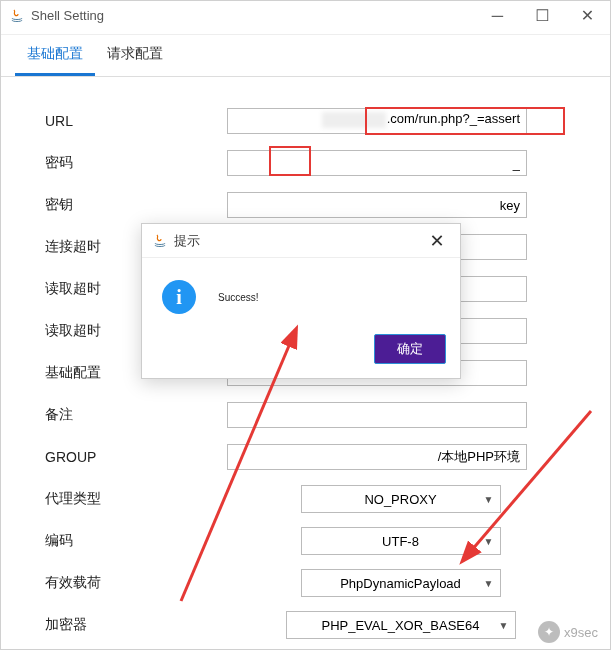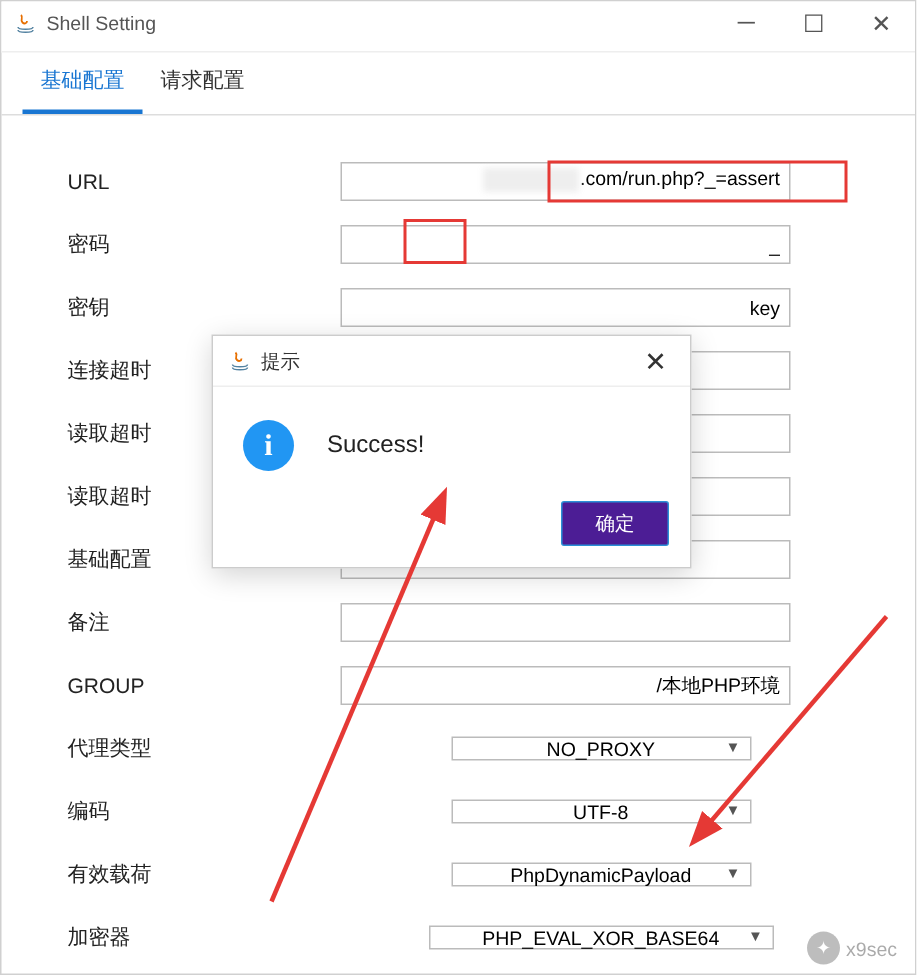--- a/index.html
+++ b/index.html
@@ -11,35 +11,35 @@
   .winbtns { display: flex; }
   .winbtn { width: 45px; height: 30px; display: flex; align-items: center; justify-content: center; font-size: 16px; color: #555; }
   .tabs { display: flex; border-bottom: 1px solid #ddd; padding: 0 14px; }
   .tab { padding: 10px 12px; font-size: 14px; color: #333; cursor: pointer; }
   .tab.active { color: #1976d2; border-bottom: 3px solid #1976d2; }
   .form { padding: 30px 36px 10px 36px; }
   .row { display: flex; align-items: center; margin-bottom: 14px; height: 28px; }
   .label { width: 190px; font-size: 14px; color: #222; padding-left: 8px; }
   .field { flex: 1; }
   .input { width: 300px; height: 26px; border: 1px solid #bbb; padding: 2px 6px; font-size: 13px; background: #fff; text-align: right; }
-  .select { width: 200px; height: 16px; border: 1px solid #bbb; background: #fff; font-size: 13px; display: flex; align-items: center; justify-content: center; position: relative; padding: 0 30px; margin: 0 auto; }
+  .select { width: 200px; height: 28px; border: 1px solid #bbb; background: #fff; font-size: 13px; display: flex; align-items: center; justify-content: center; position: relative; padding: 0 30px; margin: 0 auto; }
   .selectwrap { width: 300px; display: flex; justify-content: center; }
   .select .drop { position: absolute; right: 6px; top: 50%; transform: translateY(-50%); font-size: 10px; color: #555; }
   .urlblur { display: inline-block; width: 64px; height: 16px; background: #eee; filter: blur(2px); vertical-align: middle; margin-right: 1px; }
   .highlight-red { position: absolute; border: 2px solid #e53935; pointer-events: none; }
   .hl1 { left: 364px; top: 106px; width: 200px; height: 28px; }
   .hl2 { left: 268px; top: 145px; width: 42px; height: 30px; }
   .dialog { position: absolute; left: 140px; top: 222px; width: 320px; background: #fff; border: 1px solid #ccc; box-shadow: 0 4px 18px rgba(0,0,0,0.18); }
   .dlgbar { height: 34px; display: flex; align-items: center; padding: 12px 10px; border-bottom: 1px solid #eee; }
   .dlgbar .icon { width: 16px; height: 16px; margin-right: 6px; }
   .dlgbar .dlgtitle { font-size: 13px; flex: 1; color: #333; }
   .dlgclose { font-size: 18px; color: #333; cursor: pointer; width: 26px; text-align: center; }
   .dlgbody { padding: 22px 20px 10px 20px; display: flex; align-items: center; }
   .infoicon { width: 34px; height: 34px; border-radius: 50%; background: #2196f3; color: #fff; display: flex; align-items: center; justify-content: center; font-size: 20px; font-weight: bold; margin-right: 22px; font-family: serif; }
-  .dlgmsg { font-size: 16px; color: #222; }
+  .dlgmsg { font-size: 10px; color: #222; }
   .dlgfoot { padding: 10px 14px 14px; display: flex; justify-content: flex-end; }
   .dlgbtn { min-width: 72px; height: 30px; background: #4c1d95; color: #fff; border: 1px solid #2b8fd6; display: flex; align-items: center; justify-content: center; font-size: 13px; cursor: pointer; border-radius: 2px; }
   .arrow { position: absolute; pointer-events: none; }
   .watermark { position: absolute; right: 12px; bottom: 6px; display: flex; align-items: center; opacity: 0.55; }
   .wmicon { width: 22px; height: 22px; border-radius: 50%; background: #888; margin-right: 4px; display: flex; align-items: center; justify-content: center; color: #fff; font-size: 12px; }
   .wmtext { font-size: 13px; color: #666; }
   .java-icon { display: inline-block; }
 </style>
 </head>
 <body>

